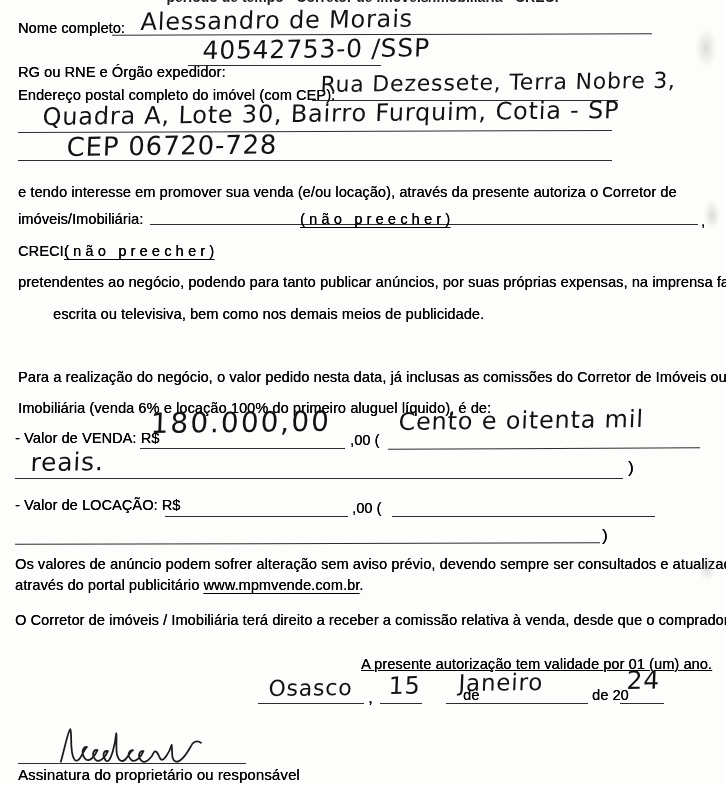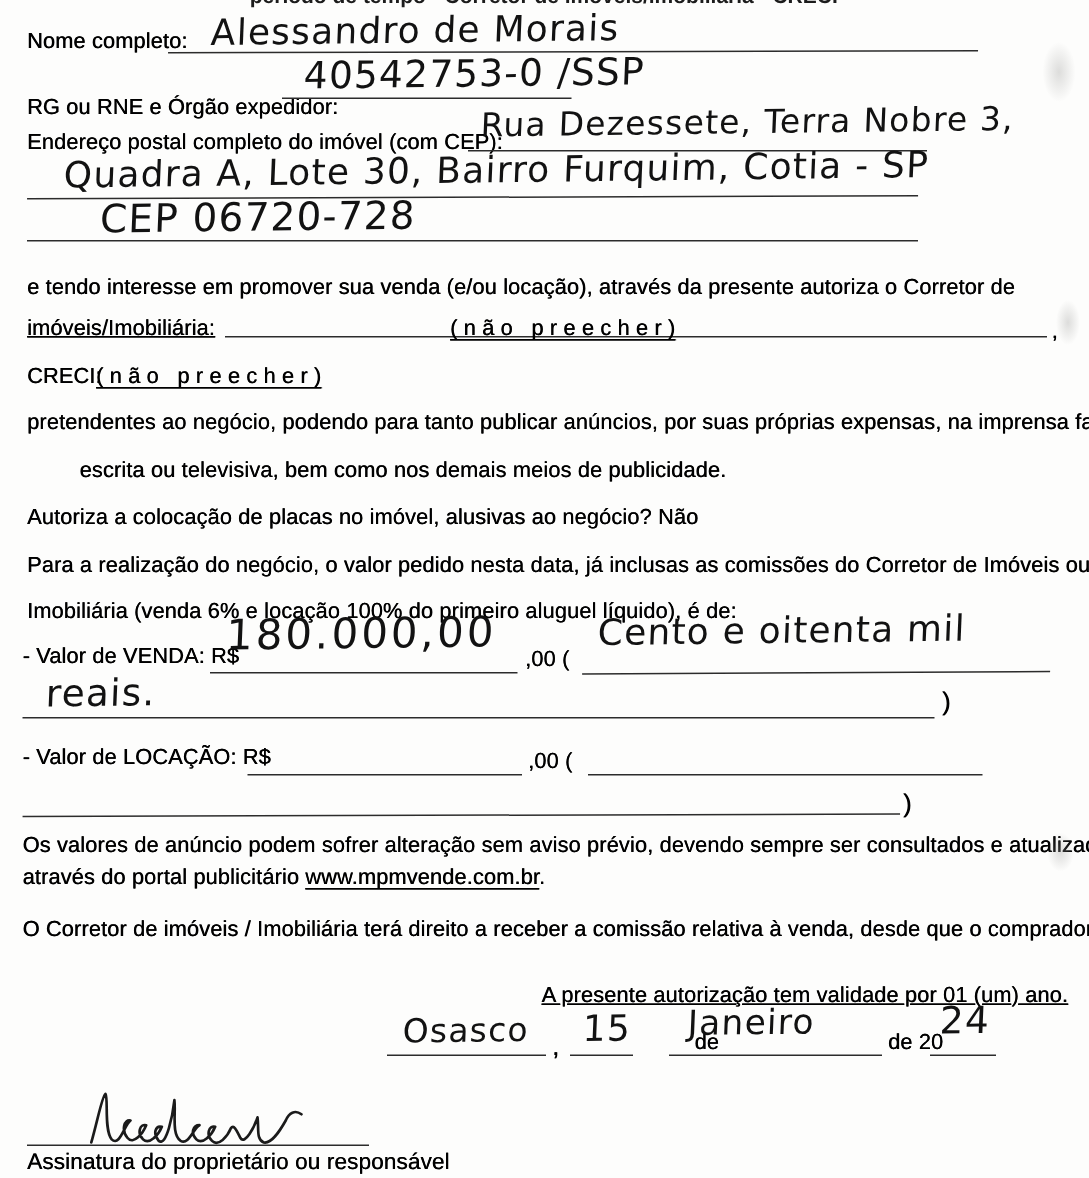--- a/index.html
+++ b/index.html
@@ -55,31 +55,30 @@
   <div class="hand" style="left:320px;top:72px;font-size:22px;">Rua Dezessete, Terra Nobre 3,</div>
 
   <div class="hand" style="left:42px;top:103px;font-size:24px;">Quadra A, Lote 30, Bairro Furquim, Cotia - SP</div>
   <div class="uline" style="left:18px;top:105px;width:594px;height:26px;transform:rotate(-0.2deg);"></div>
 
   <div class="hand" style="left:66px;top:132px;font-size:26px;">CEP 06720-728</div>
   <div class="uline" style="left:18px;top:133px;width:594px;height:27px;"></div>
 
   <div class="printed" style="left:18px;top:184px;">e tendo interesse em promover sua venda (e/ou locação), através da presente autoriza o Corretor de</div>
 
-  <div class="printed" style="left:18px;top:211px;text-decoration:underline;">imóveis/Imobiliária:</div>
+  <div class="printed" style="left:18px;top:211px;">imóveis/Imobiliária:</div>
   <div class="uline soft" style="left:150px;top:202px;width:548px;height:22px;"></div>
   <div class="printed underlined" style="left:300px;top:211px;">( n ã o   p r e e c h e r )</div>
   <div class="printed" style="left:701px;top:213px;">,</div>
 
   <div class="printed" style="left:18px;top:243px;">CRECI:</div>
   <div class="printed underlined" style="left:64px;top:243px;">( n ã o   p r e e c h e r )</div>
 
   <div class="printed" style="left:18px;top:274px;">pretendentes ao negócio, podendo para tanto publicar anúncios, por suas próprias expensas, na imprensa falada,</div>
   <div class="printed" style="left:18px;top:306px;margin-left:35px;">escrita ou televisiva, bem como nos demais meios de publicidade.</div>
-  <div class="printed" style="left:18px;top:337px;">Autoriza a colocação de placas no imóvel, alusivas ao negócio? Não</div>
   <div class="printed" style="left:18px;top:369px;">Para a realização do negócio, o valor pedido nesta data, já inclusas as comissões do Corretor de Imóveis ou</div>
   <div class="printed" style="left:18px;top:400px;">Imobiliária (venda 6% e locação 100% do primeiro aluguel líquido), é de:</div>
 
   <div class="printed bold" style="left:15px;top:430px;">- Valor de VENDA: R$</div>
   <div class="uline" style="left:140px;top:420px;width:205px;height:28px;"></div>
   <div class="hand" style="left:150px;top:407px;font-size:28px;letter-spacing:2px;">180.000,00</div>
   <div class="printed" style="left:350px;top:432px;">,00 (</div>
   <div class="uline" style="left:388px;top:420px;width:312px;height:28px;transform:rotate(-0.3deg);"></div>
   <div class="hand" style="left:398px;top:408px;font-size:24px;">Cento e oitenta mil</div>
 

